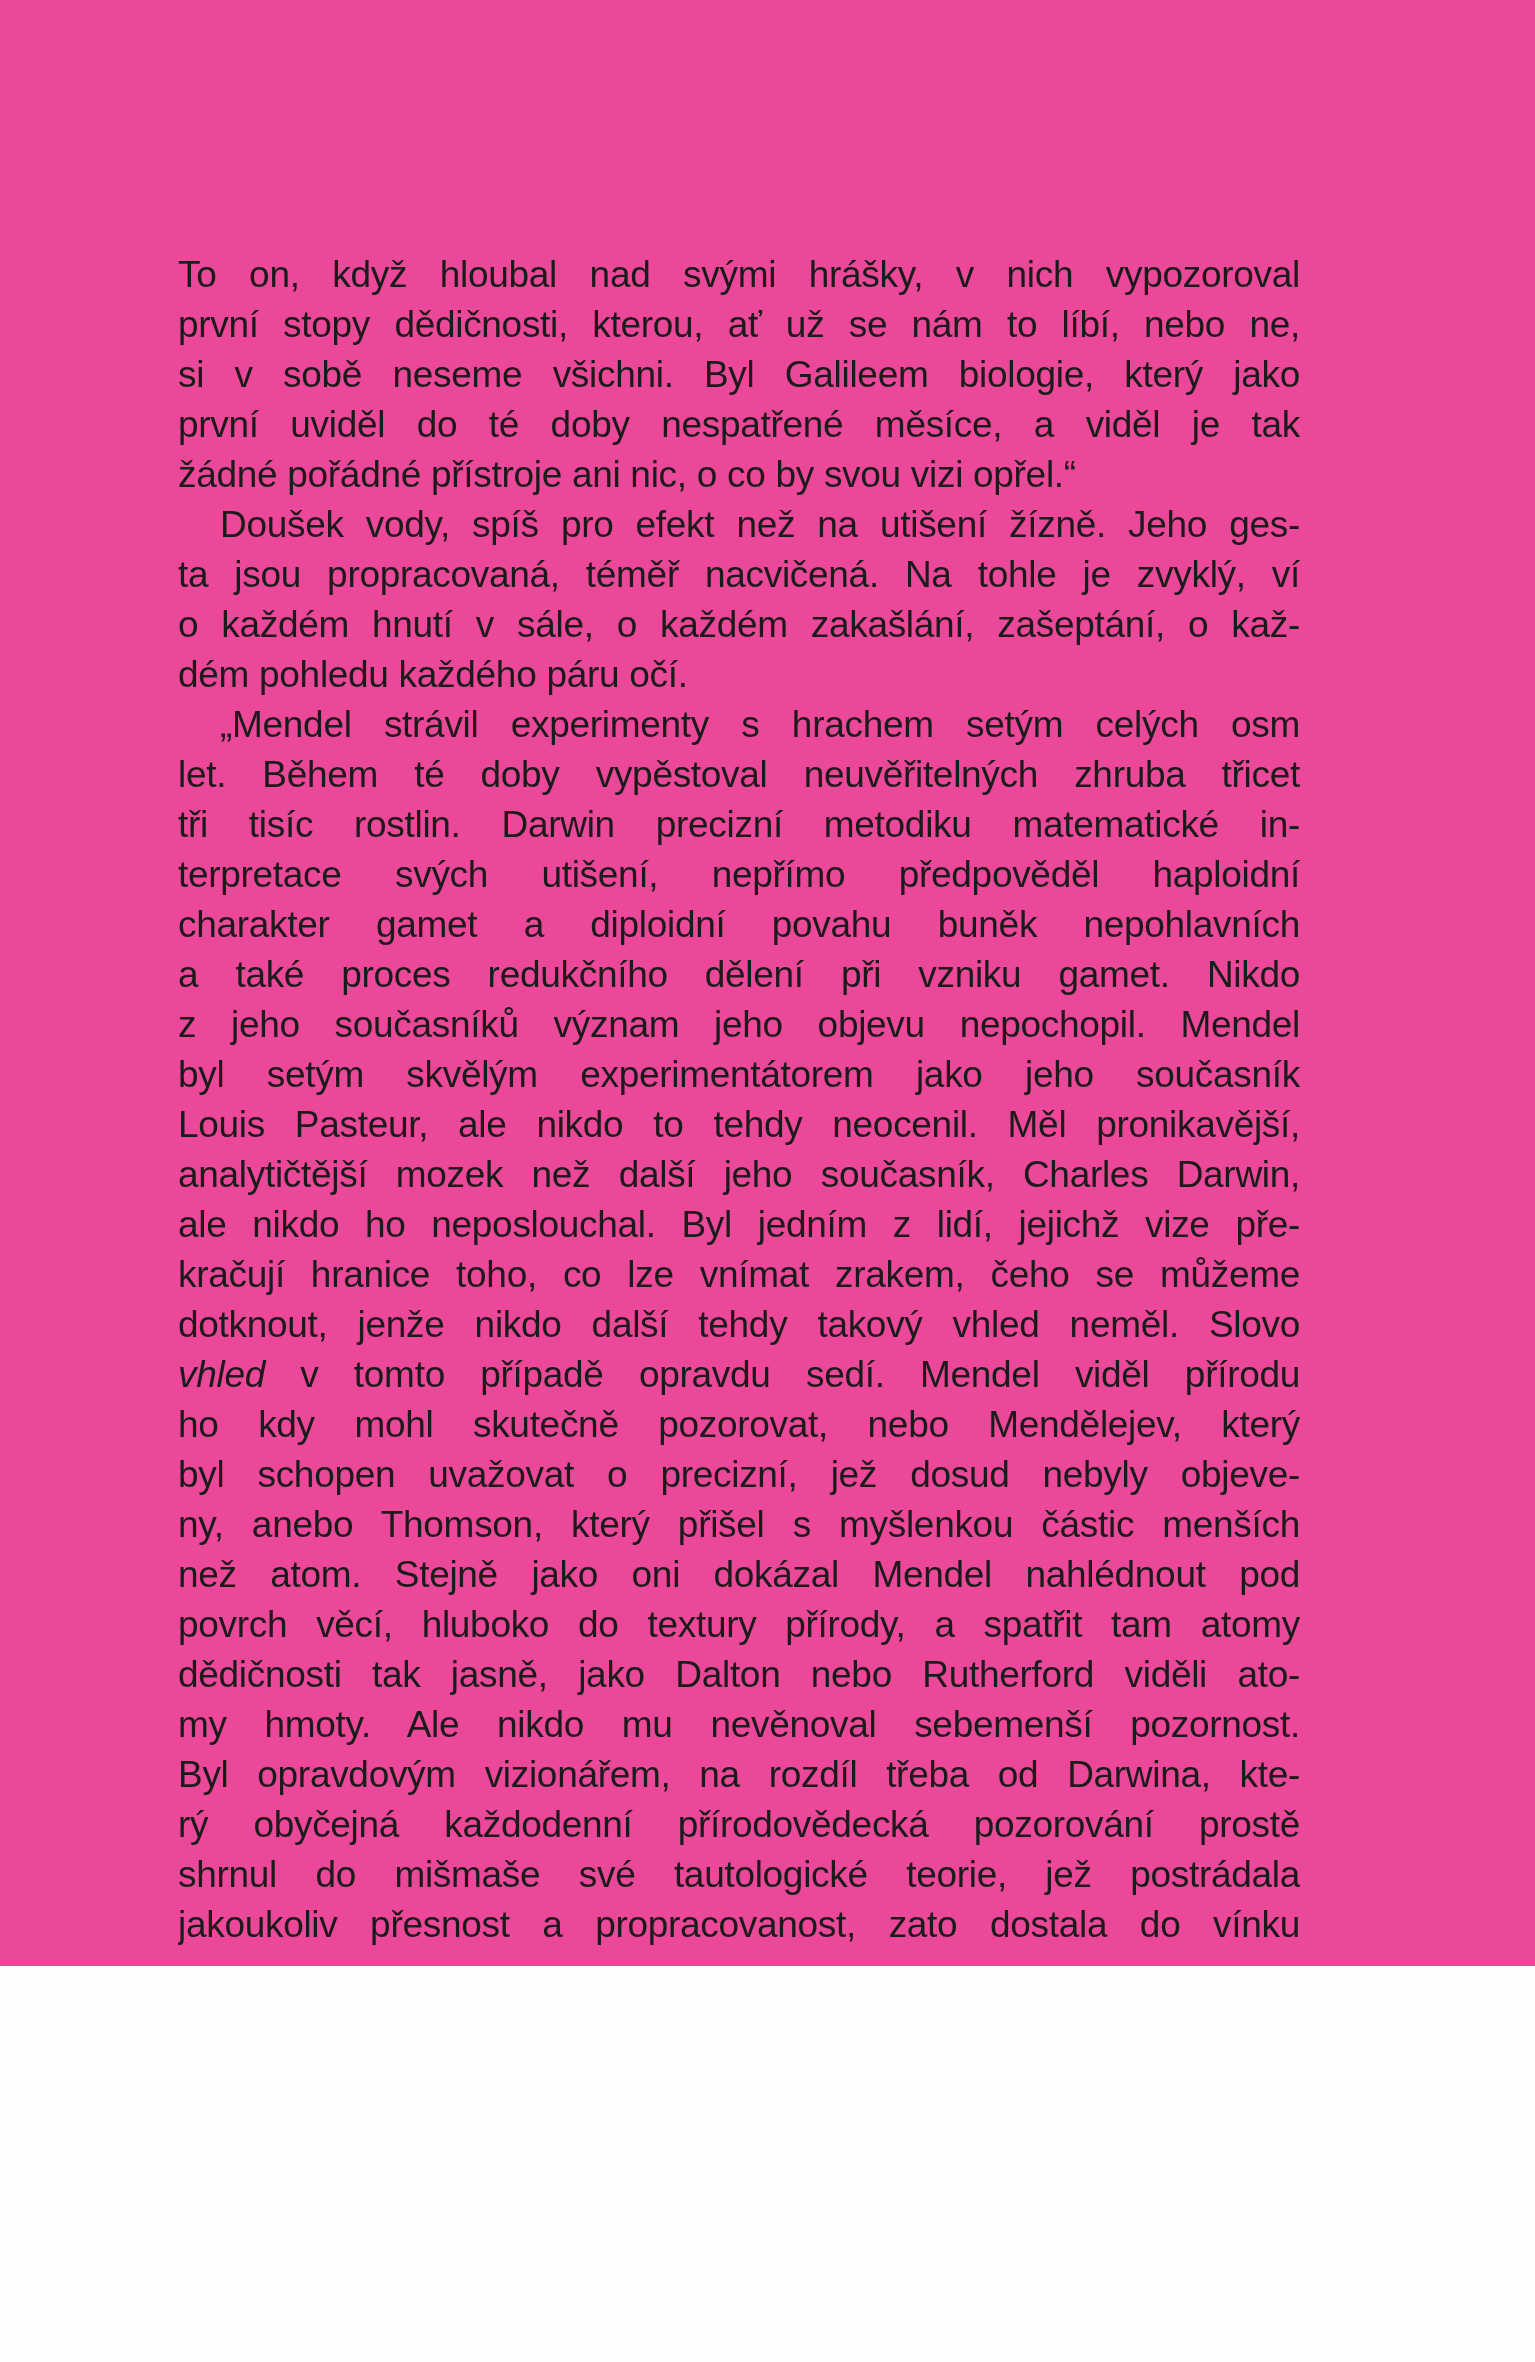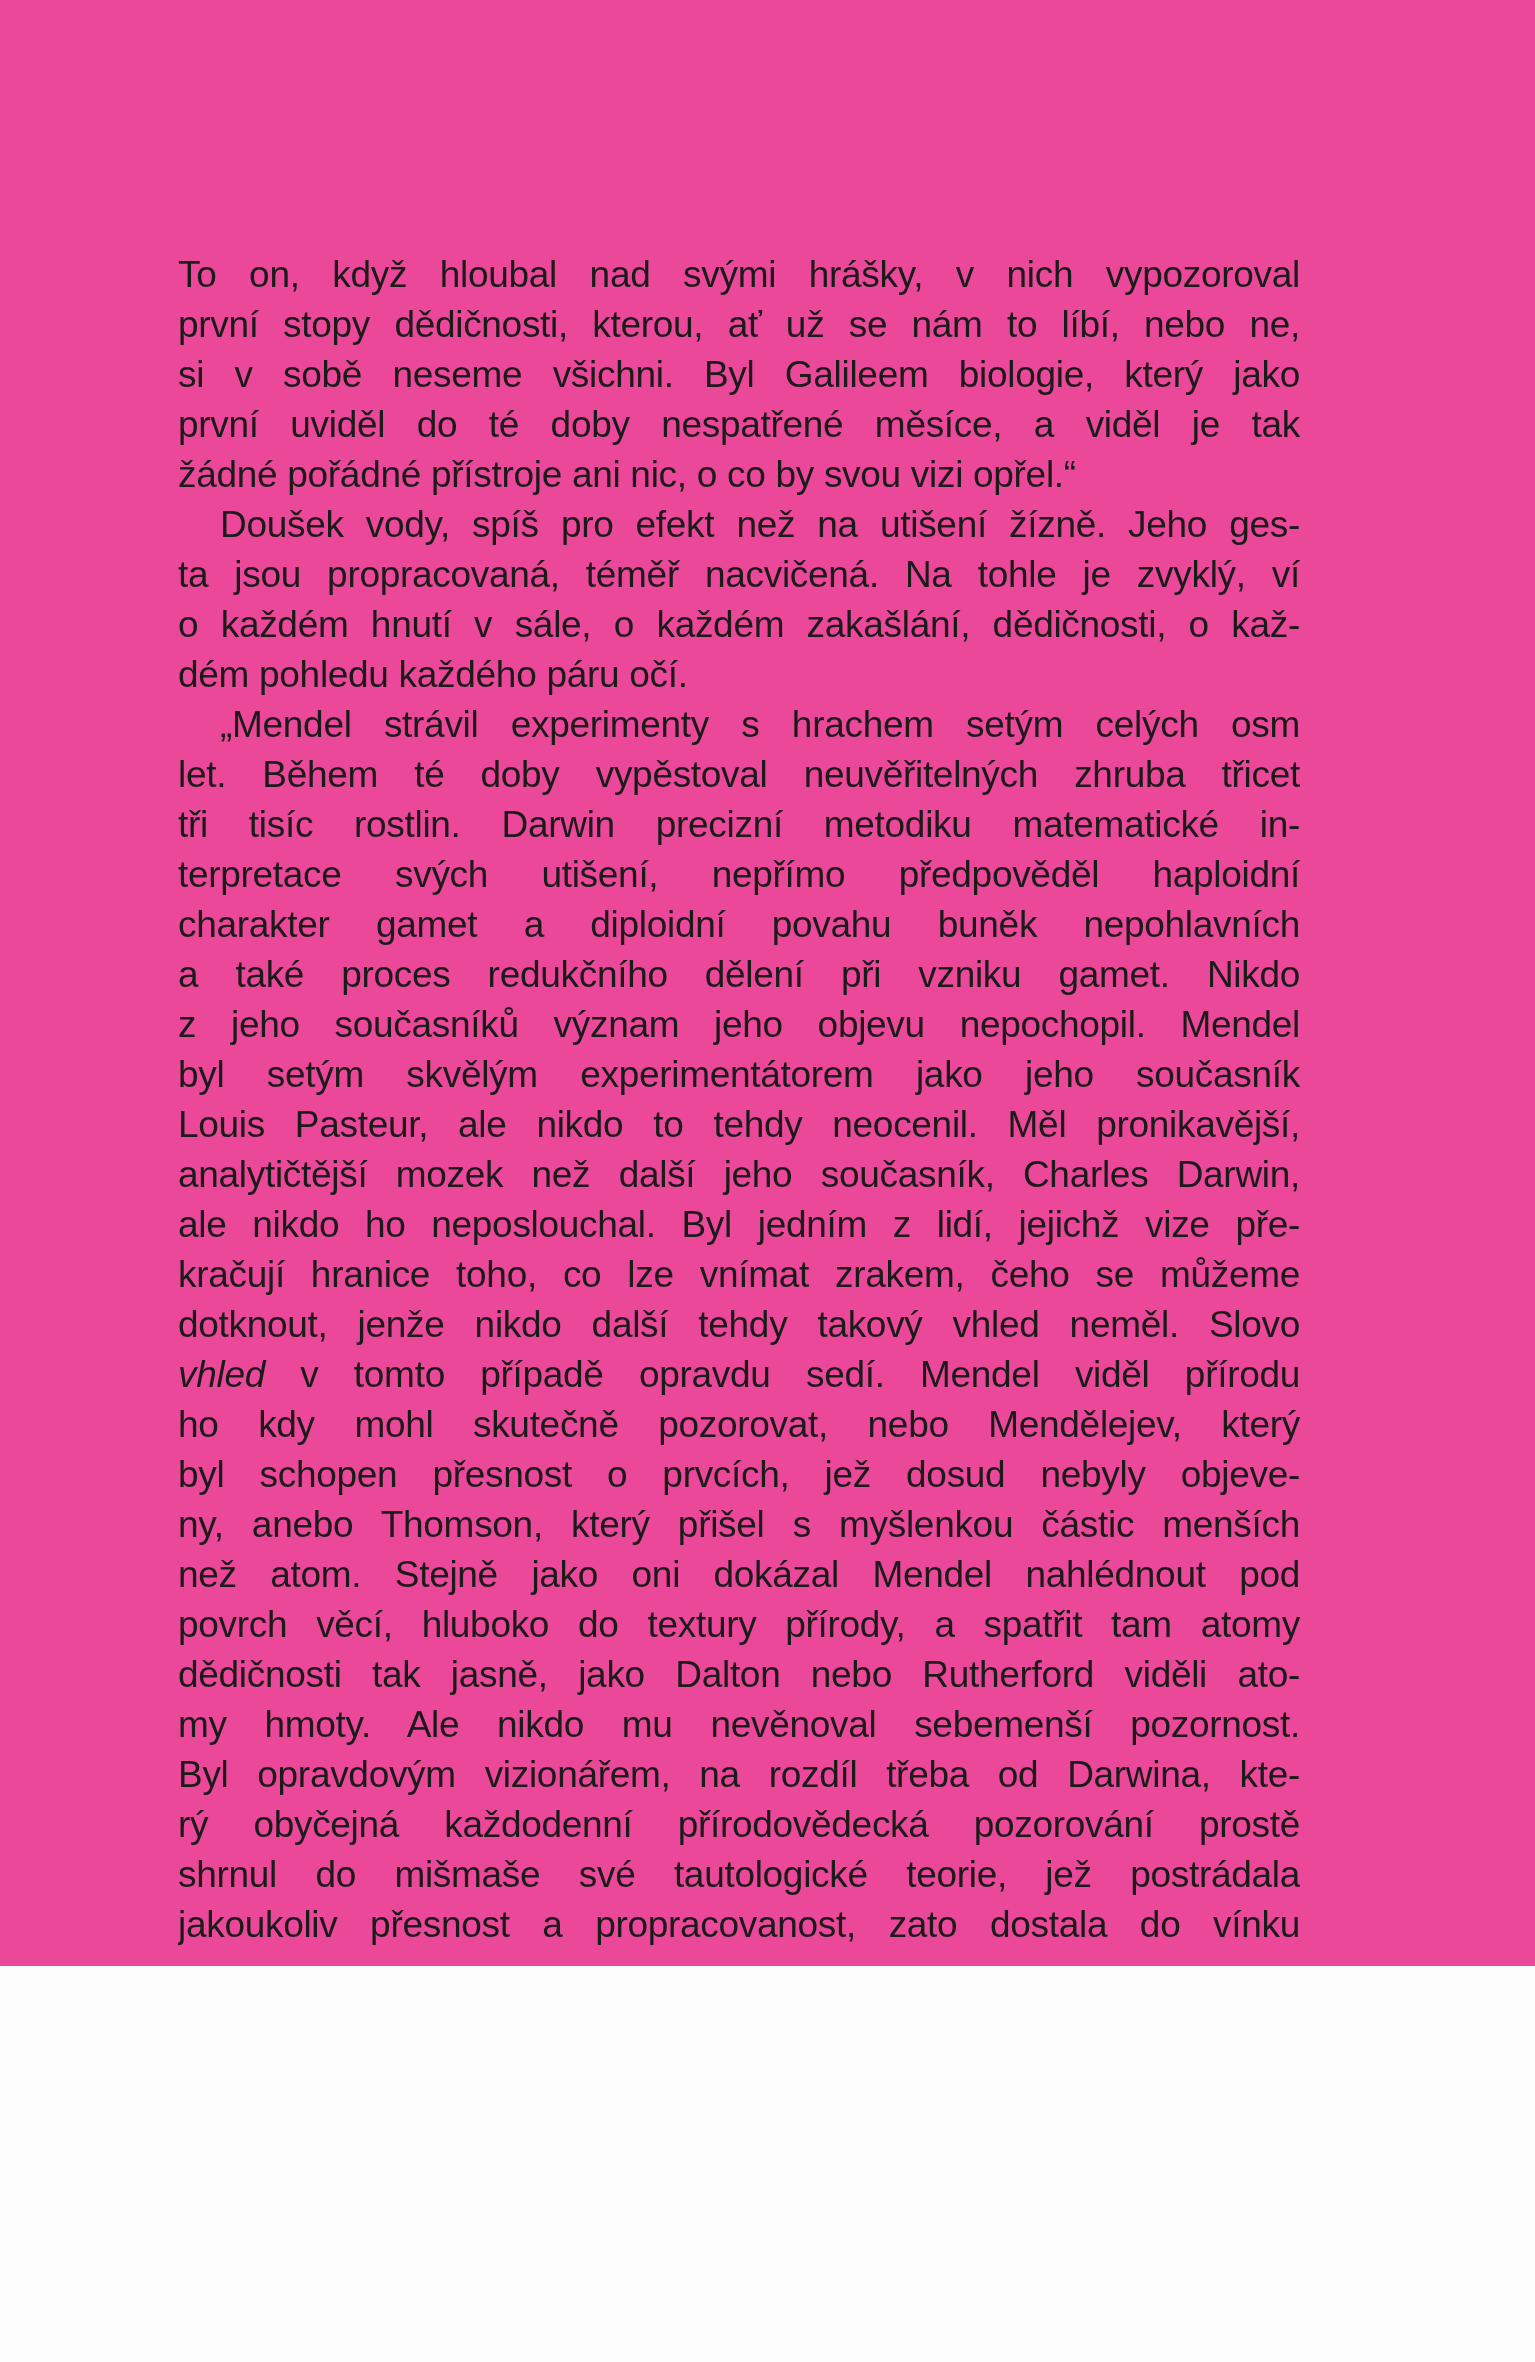--- a/index.html
+++ b/index.html
@@ -56,38 +56,38 @@
 
 <div class="book-page">
   <div class="text-block" id="text-block">
       <div class="line"><span class="seg">To on, když hloubal nad svými hrášky, v nich vypozoroval</span></div>
       <div class="line"><span class="seg">první stopy dědičnosti, kterou, ať už se nám to líbí, nebo ne,</span></div>
       <div class="line"><span class="seg">si v sobě neseme všichni. Byl Galileem biologie, který jako</span></div>
       <div class="line"><span class="seg">první uviděl do té doby nespatřené měsíce, a viděl je tak</span></div>
       <div class="line last"><span class="seg">žádné pořádné přístroje ani nic, o co by svou vizi opřel.“</span></div>
       <div class="line indent"><span class="seg">Doušek vody, spíš pro efekt než na utišení žízně. Jeho ges-</span></div>
       <div class="line"><span class="seg">ta jsou propracovaná, téměř nacvičená. Na tohle je zvyklý, ví</span></div>
-      <div class="line"><span class="seg">o každém hnutí v sále, o každém zakašlání, dědičnosti, o kaž-</span></div>
+      <div class="line"><span class="seg">o každém hnutí v sále, o každém zakašlání, zašeptání, o kaž-</span></div>
       <div class="line last"><span class="seg">dém pohledu každého páru očí.</span></div>
       <div class="line indent"><span class="seg">„Mendel strávil experimenty s hrachem setým celých osm</span></div>
       <div class="line"><span class="seg">let. Během té doby vypěstoval neuvěřitelných zhruba třicet</span></div>
       <div class="line"><span class="seg">tři tisíc rostlin. Darwin precizní metodiku matematické in-</span></div>
       <div class="line"><span class="seg">terpretace svých utišení, nepřímo předpověděl haploidní</span></div>
       <div class="line"><span class="seg">charakter gamet a diploidní povahu buněk nepohlavních</span></div>
       <div class="line"><span class="seg">a také proces redukčního dělení při vzniku gamet. Nikdo</span></div>
       <div class="line"><span class="seg">z jeho současníků význam jeho objevu nepochopil. Mendel</span></div>
       <div class="line"><span class="seg">byl setým skvělým experimentátorem jako jeho současník</span></div>
       <div class="line"><span class="seg">Louis Pasteur, ale nikdo to tehdy neocenil. Měl pronikavější,</span></div>
       <div class="line"><span class="seg">analytičtější mozek než další jeho současník, Charles Darwin,</span></div>
       <div class="line"><span class="seg">ale nikdo ho neposlouchal. Byl jedním z lidí, jejichž vize pře-</span></div>
       <div class="line"><span class="seg">kračují hranice toho, co lze vnímat zrakem, čeho se můžeme</span></div>
       <div class="line"><span class="seg">dotknout, jenže nikdo další tehdy takový vhled neměl. Slovo</span></div>
       <div class="line"><span class="seg it">vhled</span><span class="seg"> v tomto případě opravdu sedí. Mendel viděl přírodu</span></div>
       <div class="line"><span class="seg">ho kdy mohl skutečně pozorovat, nebo Mendělejev, který</span></div>
-      <div class="line"><span class="seg">byl schopen přesnost o prvcích, jež dosud nebyly objeve-</span></div>
+      <div class="line"><span class="seg">byl schopen uvažovat o precizní, jež dosud nebyly objeve-</span></div>
       <div class="line"><span class="seg">ny, anebo Thomson, který přišel s myšlenkou částic menších</span></div>
       <div class="line"><span class="seg">než atom. Stejně jako oni dokázal Mendel nahlédnout pod</span></div>
       <div class="line"><span class="seg">povrch věcí, hluboko do textury přírody, a spatřit tam atomy</span></div>
       <div class="line"><span class="seg">dědičnosti tak jasně, jako Dalton nebo Rutherford viděli ato-</span></div>
       <div class="line"><span class="seg">my hmoty. Ale nikdo mu nevěnoval sebemenší pozornost.</span></div>
       <div class="line"><span class="seg">Byl opravdovým vizionářem, na rozdíl třeba od Darwina, kte-</span></div>
       <div class="line"><span class="seg">rý obyčejná každodenní přírodovědecká pozorování prostě</span></div>
       <div class="line"><span class="seg">shrnul do mišmaše své tautologické teorie, jež postrádala</span></div>
       <div class="line"><span class="seg">jakoukoliv přesnost a propracovanost, zato dostala do vínku</span></div>
     </div>

